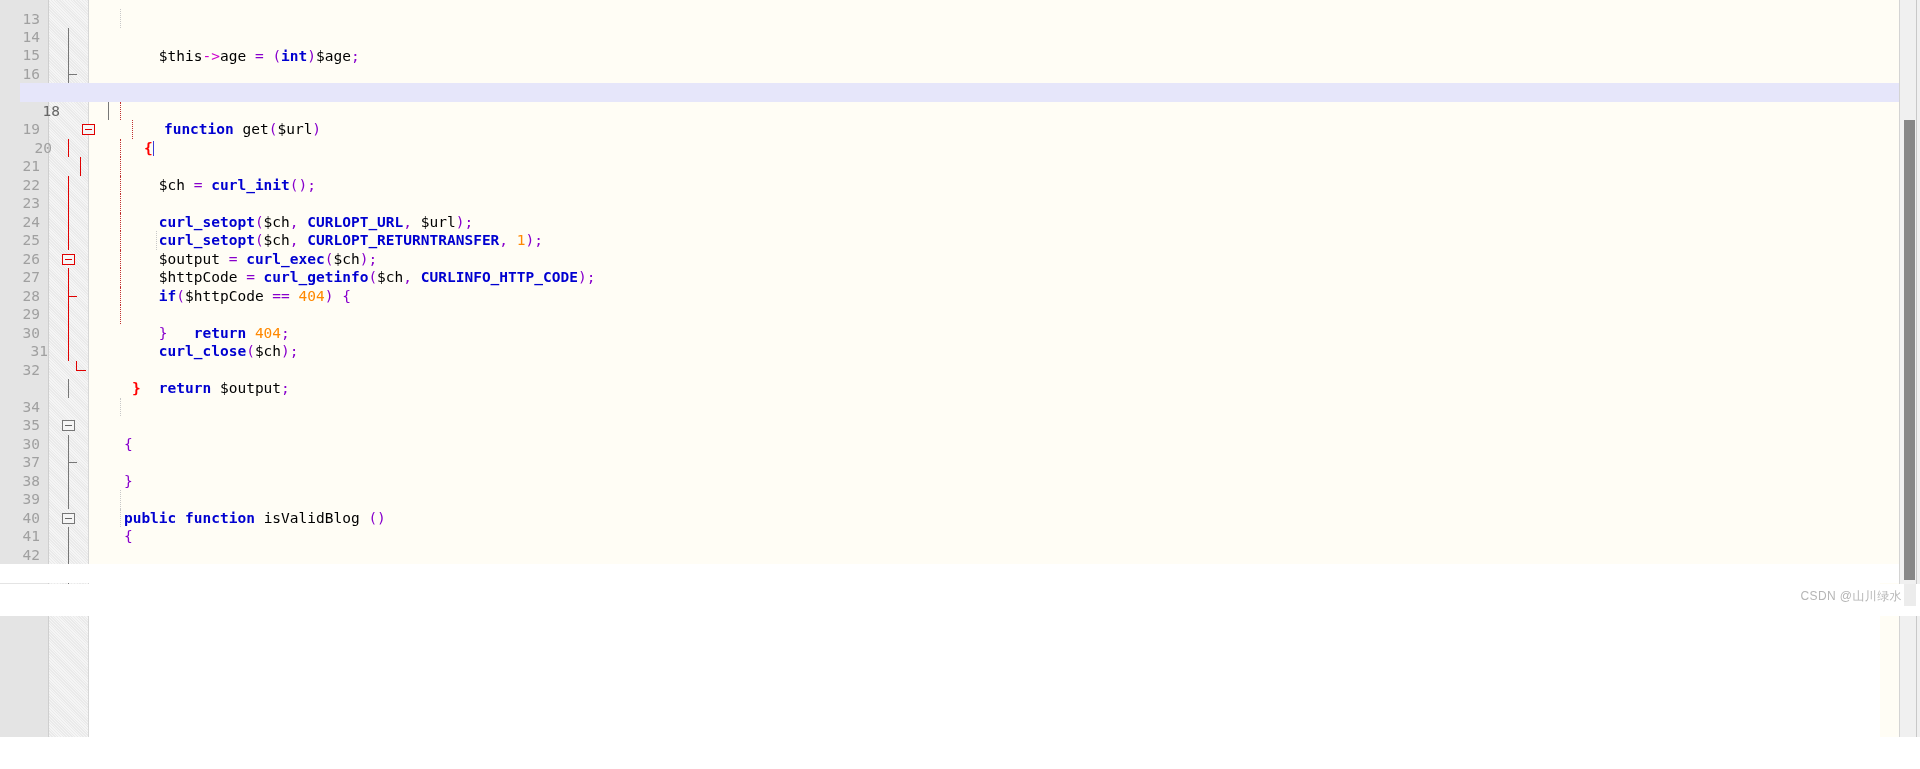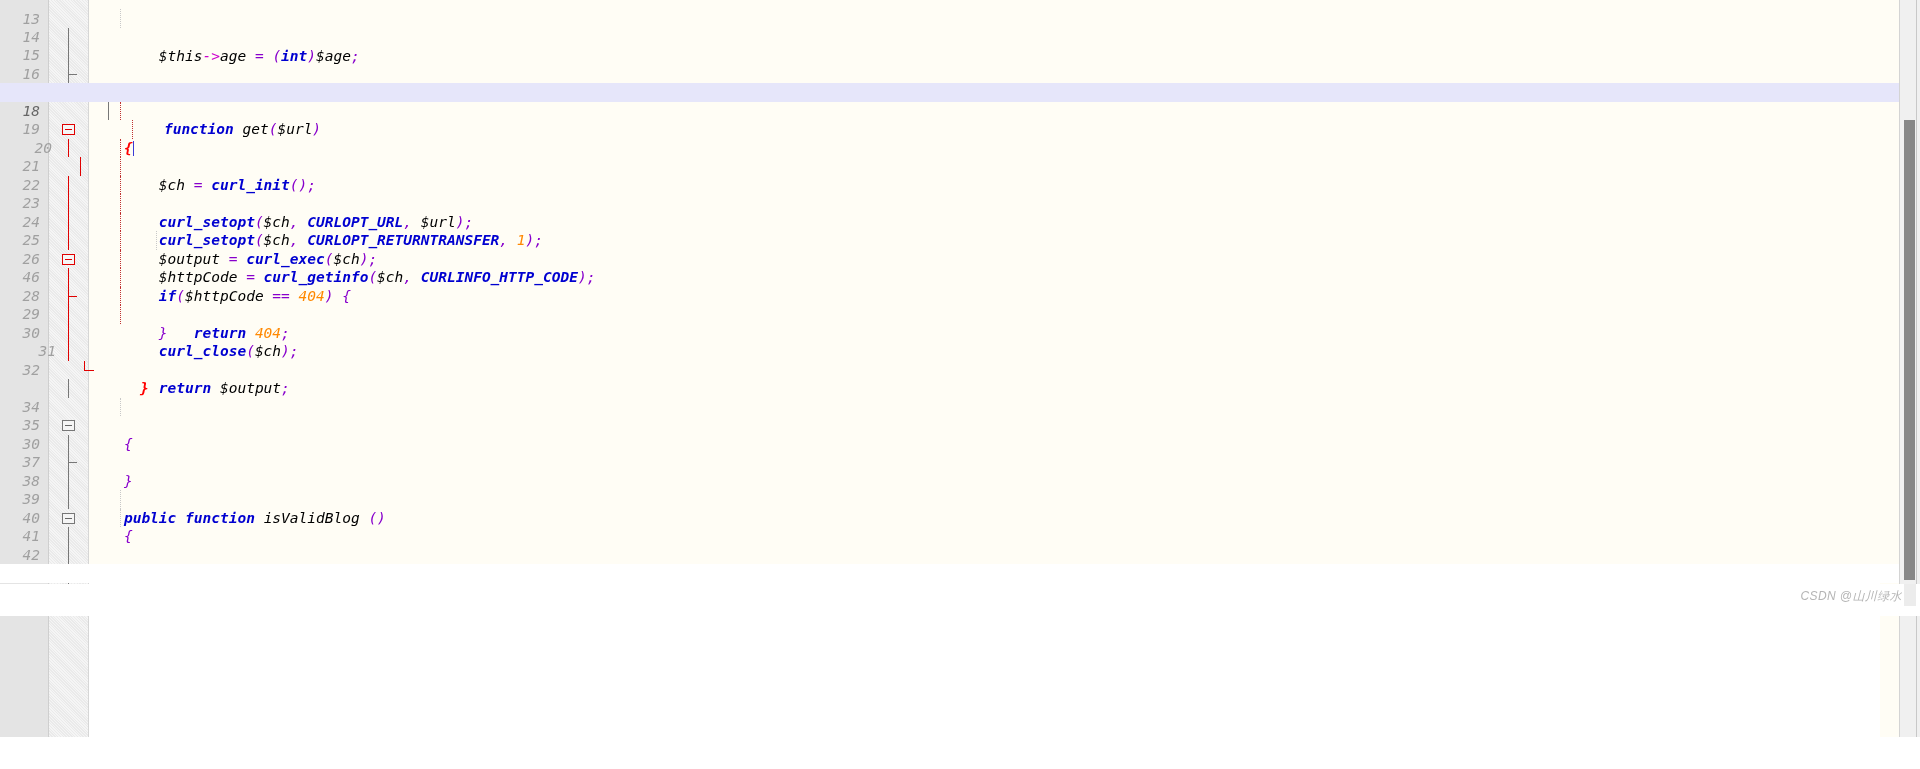--- a/index.html
+++ b/index.html
@@ -4,21 +4,20 @@
 <style>
   html,body{margin:0;padding:0;}
   body{
     width:1920px;height:769px;overflow:hidden;
     background:#ffffff;
     font-family:"DejaVu Sans Mono","Liberation Mono",monospace;
   }
   #editor{
     position:relative;width:1920px;height:616px;
     background:#8b5cf6;
-    font-style:italic;
   }
   
   .pane{
     position:absolute;left:0;top:0;width:1900px;height:737px;
     background:#fffdf5;overflow:hidden;
   }
   
   .gutter-num{
     position:absolute;left:0;top:0;width:48px;height:737px;
     background:#e4e4e4;border-right:1px solid #cfcfcf;
@@ -28,21 +27,21 @@
     position:absolute;left:49px;top:0;width:39px;height:737px;
     background:#f1f1f1;
     background-image:repeating-linear-gradient(45deg,#eaeaea 0 1px,#f5f5f5 1px 2px);
     border-right:1px solid #d6d6d6;
   }
 
   .row{
     position:relative;height:18.55px;line-height:18.55px;
     font-size:14.5px;white-space:pre;
   }
-  .row.hl{background:#e6e6fa;}
+  .row.hl{background:#e6e6fa;margin-left:20px;}
   .row.hl .ln{color:#666;}
   .ln{
     position:absolute;left:0;width:40px;text-align:right;
     color:#a0a0a0;font-size:14.5px;
   }
   .fold-col{position:absolute;left:49px;width:39px;height:18.55px;}
   .src{position:absolute;left:89px;white-space:pre;color:#000;}
 
   
   .kw   {color:#0000d0;font-weight:bold;}
@@ -229,21 +228,21 @@
 
     <div class="row" style="top:231px;position:absolute;left:0;width:1900px;">
       <span class="ln">26</span>
       <span class="fold-col"><span class="fline red"></span></span>
       <span class="guide guide-red" style="left:120px;"></span>
       <span class="guide" style="left:156px;"></span>
       <span class="src">            <span class="kw">return</span> <span class="num">404</span><span class="semi">;</span></span>
     </div>
 
     <div class="row" style="top:249.5px;position:absolute;left:0;width:1900px;">
-      <span class="ln">46</span>
+      <span class="ln">27</span>
       <span class="fold-col"><span class="fline red"></span><span class="ftick red"></span></span>
       <span class="guide guide-red" style="left:120px;"></span>
       <span class="src"><span class="brace">        }</span></span>
     </div>
 
     <div class="row" style="top:268px;position:absolute;left:0;width:1900px;">
       <span class="ln">28</span>
       <span class="fold-col"><span class="fline red"></span></span>
       <span class="guide guide-red" style="left:120px;"></span>
       <span class="src">        <span class="fn">curl_close</span><span class="paren">(</span><span class="var">$ch</span><span class="paren">)</span><span class="semi">;</span></span>
@@ -256,21 +255,21 @@
       <span class="src"></span>
     </div>
 
     <div class="row" style="top:305px;position:absolute;left:0;width:1900px;">
       <span class="ln">30</span>
       <span class="fold-col"><span class="fline red"></span></span>
       <span class="guide guide-red" style="left:120px;"></span>
       <span class="src">        <span class="kw">return</span> <span class="var">$output</span><span class="semi">;</span></span>
     </div>
 
-    <div class="row" style="top:323.5px;position:absolute;left:16px;width:1900px;">
+    <div class="row" style="top:323.5px;position:absolute;left:8px;width:1900px;">
       <span class="ln">31</span>
       <span class="fold-col"><span class="fcorner" style="border-color:#e00000;"></span></span>
       <span class="src">    <span class="brace-red">}</span></span>
     </div>
 
     <div class="row" style="top:342px;position:absolute;left:0;width:1900px;">
       <span class="ln">32</span>
       <span class="fold-col"><span class="fline"></span></span>
       <span class="src"></span>
     </div>

